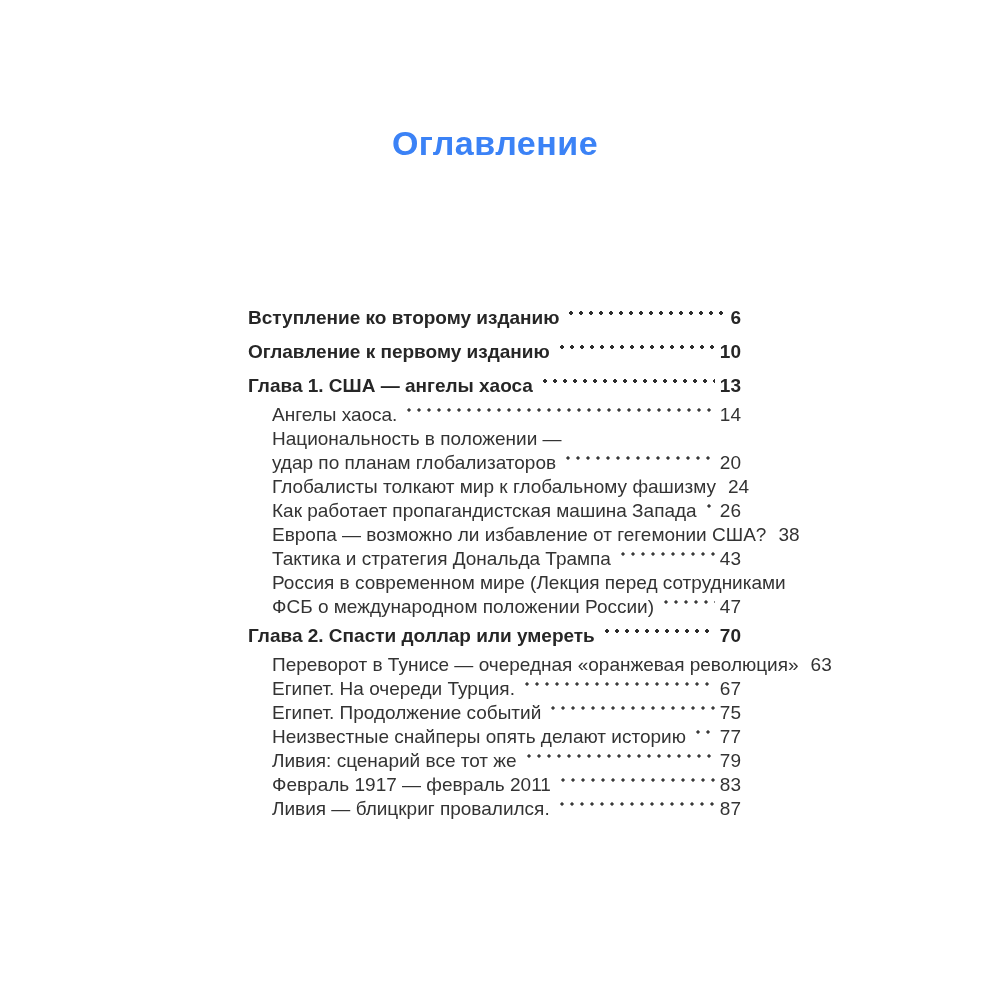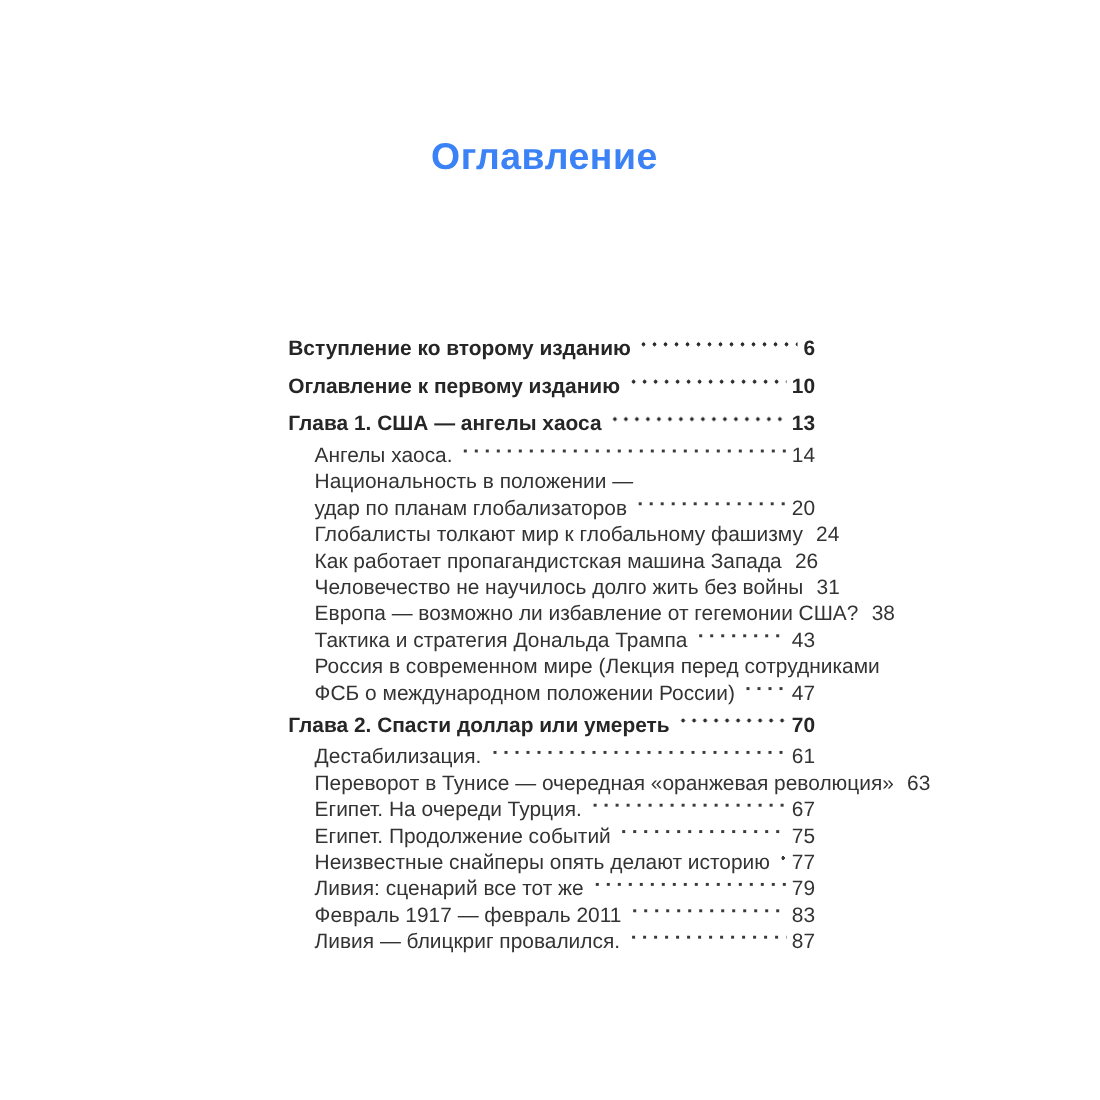--- a/index.html
+++ b/index.html
@@ -35,21 +35,20 @@
     left: 248px;
     width: 493px;
     display: flex;
     flex-direction: column;
   }
   .entry { margin: 0; }
   .entry .line {
     display: flex;
     align-items: center;
     line-height: 24px;
-    margin-left: 14px;
   }
   .entry .label {
     white-space: nowrap;
   }
   .entry .leader {
     flex: 1;
     align-self: stretch;
     margin: 0 5px 0 7px;
     background-image: radial-gradient(circle, #3a3a3a 1.5px, rgba(0,0,0,0) 1.7px);
     background-size: 10px 24px;
@@ -134,27 +133,20 @@
       </div>
       <div class="entry level-section">
         <div class="line">
           <span class="label">Как работает пропагандистская машина Запада</span>
           <span class="leader"></span>
           <span class="pagenum">26</span>
         </div>
       </div>
       <div class="entry level-section">
         <div class="line">
-          <span class="label">Человечество не научилось долго жить без войны</span>
-          <span class="leader"></span>
-          <span class="pagenum">31</span>
-        </div>
-      </div>
-      <div class="entry level-section">
-        <div class="line">
           <span class="label">Европа — возможно ли избавление от гегемонии США?</span>
           <span class="leader"></span>
           <span class="pagenum">38</span>
         </div>
       </div>
       <div class="entry level-section">
         <div class="line">
           <span class="label">Тактика и стратегия Дональда Трампа</span>
           <span class="leader"></span>
           <span class="pagenum">43</span>
@@ -168,27 +160,20 @@
           <span class="label">ФСБ о международном положении России)</span>
           <span class="leader"></span>
           <span class="pagenum">47</span>
         </div>
       </div>
       <div class="entry level-chapter">
         <div class="line">
           <span class="label">Глава 2. Спасти доллар или умереть</span>
           <span class="leader"></span>
           <span class="pagenum">70</span>
-        </div>
-      </div>
-      <div class="entry level-section">
-        <div class="line">
-          <span class="label">Дестабилизация.</span>
-          <span class="leader"></span>
-          <span class="pagenum">61</span>
         </div>
       </div>
       <div class="entry level-section">
         <div class="line">
           <span class="label">Переворот в Тунисе — очередная «оранжевая революция»</span>
           <span class="leader"></span>
           <span class="pagenum">63</span>
         </div>
       </div>
       <div class="entry level-section">

